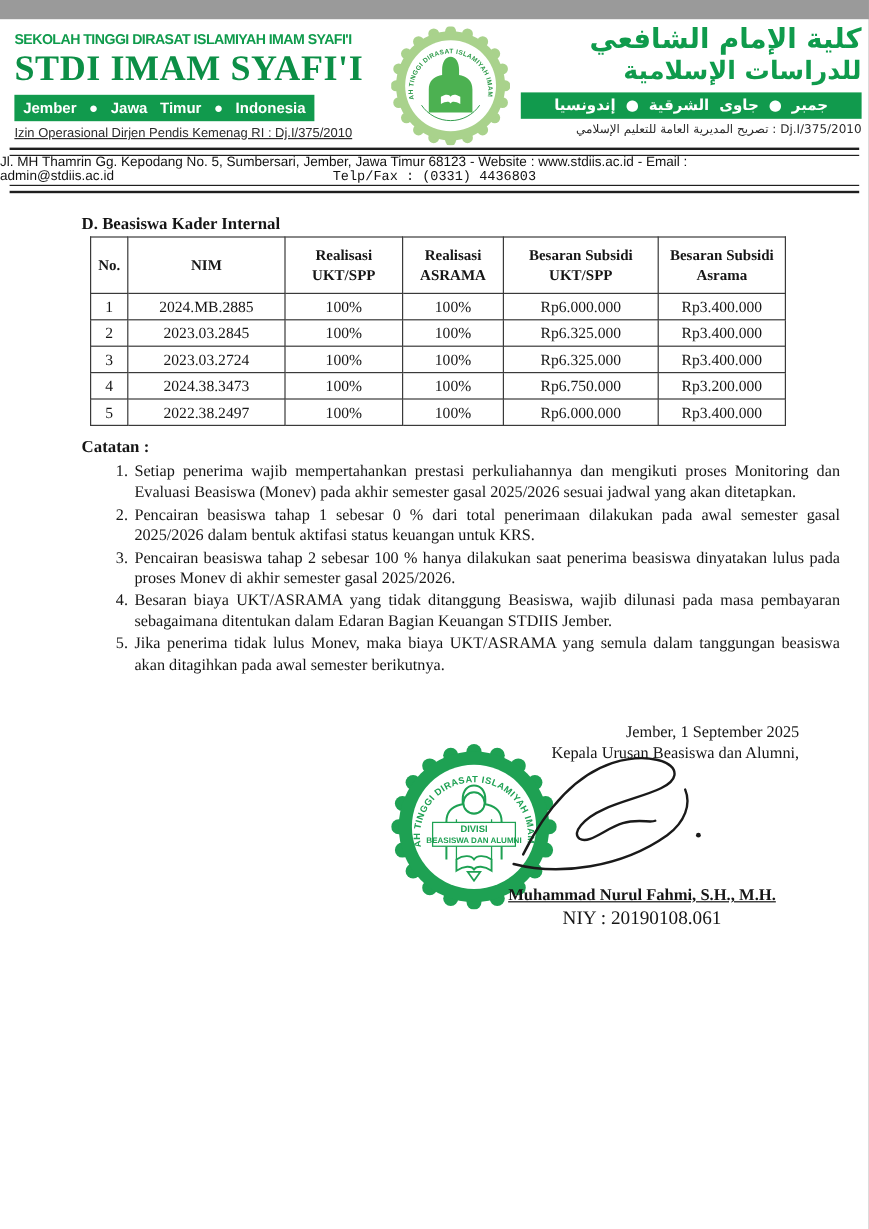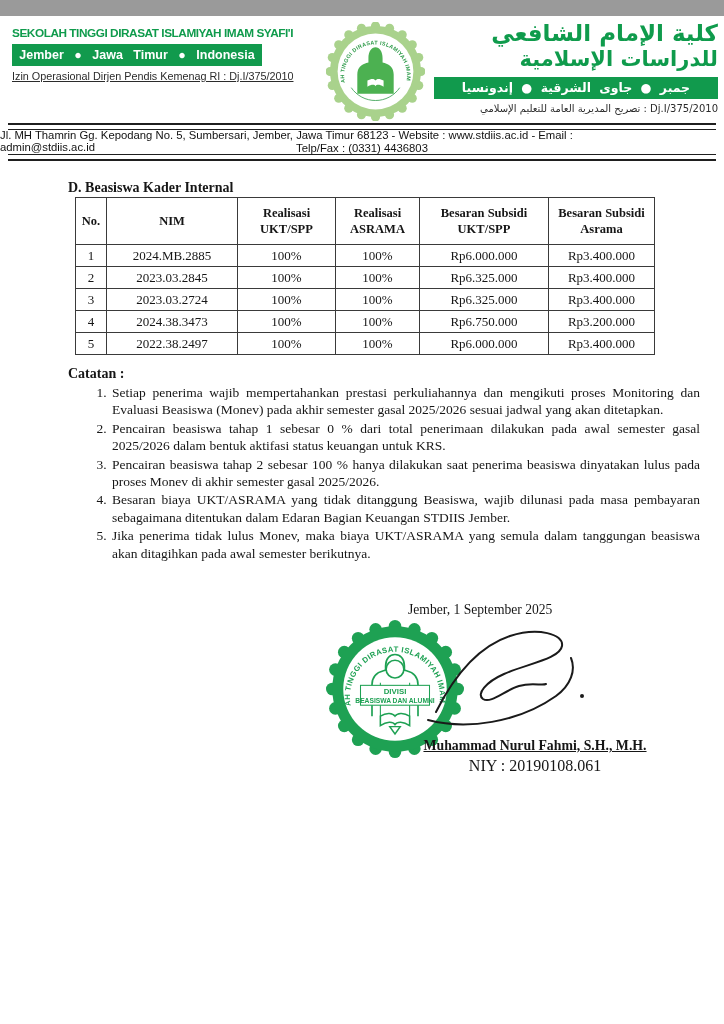--- a/index.html
+++ b/index.html
@@ -39,57 +39,58 @@
     line-height:22px; text-align:center; direction:rtl; word-spacing:4px;
   }
   .ar-permit {
     margin-top:4px; font-family:"DejaVu Sans",sans-serif;
     font-size:10px; color:#2b2b2b; text-align:right;
   }
 
   .rule-top    { left:8px; width:708px; top:107px; height:3.5px; border-top:2.5px solid #1f1f1f; border-bottom:1.2px solid #1f1f1f; }
   .rule-bottom { left:8px; width:708px; top:138px; height:3.5px; border-top:1.2px solid #1f1f1f; border-bottom:2.5px solid #1f1f1f; }
   .addr1 { left:0; top:113px; width:576px; font-family:"Liberation Sans",sans-serif; font-size:11.3px; color:#111; }
-  .addr2 { left:0; top:126px; width:724px; text-align:center; font-family:Liberation Sans, sans-serif; font-size:11.3px; color:#111; }
+  .addr2 { left:0; top:126px; width:724px; text-align:center; font-family:Liberation Mono, monospace; font-size:11.3px; color:#111; }
 
   
   .sec-heading { left:68px; top:164px; font-weight:700; font-size:14px; }
 
   table.schol { position:absolute; left:75px; top:181px; border-collapse:collapse; table-layout:fixed; background:#fff; }
   table.schol th, table.schol td {
     border:1px solid #3a3a3a; text-align:center; vertical-align:middle;
     font-family:"Liberation Serif",serif; overflow:hidden;
   }
   table.schol th { font-weight:700; font-size:12.5px; line-height:1.28; padding:7px 2px; }
   table.schol td { font-size:13px; height:21px; padding:0 2px; }
 
   .notes-heading { left:68px; top:350px; font-weight:700; font-size:14px; }
   ol.notes {
     position:absolute; left:68px; top:368px; width:590px; margin:0; padding:0 0 0 42px;
     font-size:13.5px; line-height:17.4px; text-align:justify;
   }
   ol.notes li { padding-left:2px; margin-bottom:1px; }
 
   
-  .sig-block { left:408px; top:585px; width:258px; text-align:left; font-size:13.6px; line-height:18px; }
+  .sig-block { left:408px; top:585px; width:258px; text-align:right; font-size:13.6px; line-height:18px; }
   .stamp { left:326px; top:604px; width:138px; height:138px; }
   .handsig { left:422px; top:610px; width:180px; height:106px; }
   .sig-name {
     left:404px; top:722px; width:262px; text-align:center; font-weight:700;
     font-size:13.8px; text-decoration:underline; z-index:5;
   }
   .sig-niy { left:404px; top:741px; width:262px; text-align:center; font-size:16px; z-index:5; }
 </style>
 </head>
 <body>
 
 <div class="page">
 
   <div class="abs hdr-left">
     <div class="hdr-small">SEKOLAH TINGGI DIRASAT ISLAMIYAH IMAM SYAFI'I</div>
+    <div class="hdr-big">STDI IMAM SYAFI'I</div>
     <div class="hdr-bar">Jember ● Jawa Timur ● Indonesia</div>
     <div class="hdr-permit">Izin Operasional Dirjen Pendis Kemenag RI : Dj.I/375/2010</div>
   </div>
 
   <svg class="abs hdr-logo" viewBox="0 0 98 98">
     <g>
         <circle cx="94.00" cy="49.00" r="4.5" fill="#a9d28c"></circle>
         <circle cx="91.80" cy="62.91" r="4.5" fill="#a9d28c"></circle>
         <circle cx="85.41" cy="75.45" r="4.5" fill="#a9d28c"></circle>
         <circle cx="75.45" cy="85.41" r="4.5" fill="#a9d28c"></circle>
@@ -204,20 +205,21 @@
   <ol class="notes">
       <li>Setiap penerima wajib mempertahankan prestasi perkuliahannya dan mengikuti proses Monitoring dan Evaluasi Beasiswa (Monev) pada akhir semester gasal 2025/2026 sesuai jadwal yang akan ditetapkan.</li>
       <li>Pencairan beasiswa tahap 1 sebesar 0 % dari total penerimaan dilakukan pada awal semester gasal 2025/2026 dalam bentuk aktifasi status keuangan untuk KRS.</li>
       <li>Pencairan beasiswa tahap 2 sebesar 100 % hanya dilakukan saat penerima beasiswa dinyatakan lulus pada proses Monev di akhir semester gasal 2025/2026.</li>
       <li>Besaran biaya UKT/ASRAMA yang tidak ditanggung Beasiswa, wajib dilunasi pada masa pembayaran sebagaimana ditentukan dalam Edaran Bagian Keuangan STDIIS Jember.</li>
       <li>Jika penerima tidak lulus Monev, maka biaya UKT/ASRAMA yang semula dalam tanggungan beasiswa akan ditagihkan pada awal semester berikutnya.</li>
     </ol>
 
   <div class="abs sig-block">
     <div>Jember, 1 September 2025</div>
+    <div>Kepala Urusan Beasiswa dan Alumni,</div>
   </div>
 
   <svg class="abs stamp" viewBox="0 0 132 132">
     <g>
         <circle cx="126.00" cy="66.00" r="6" fill="#1ea153"></circle>
         <circle cx="123.06" cy="84.54" r="6" fill="#1ea153"></circle>
         <circle cx="114.54" cy="101.27" r="6" fill="#1ea153"></circle>
         <circle cx="101.27" cy="114.54" r="6" fill="#1ea153"></circle>
         <circle cx="84.54" cy="123.06" r="6" fill="#1ea153"></circle>
         <circle cx="66.00" cy="126.00" r="6" fill="#1ea153"></circle>

